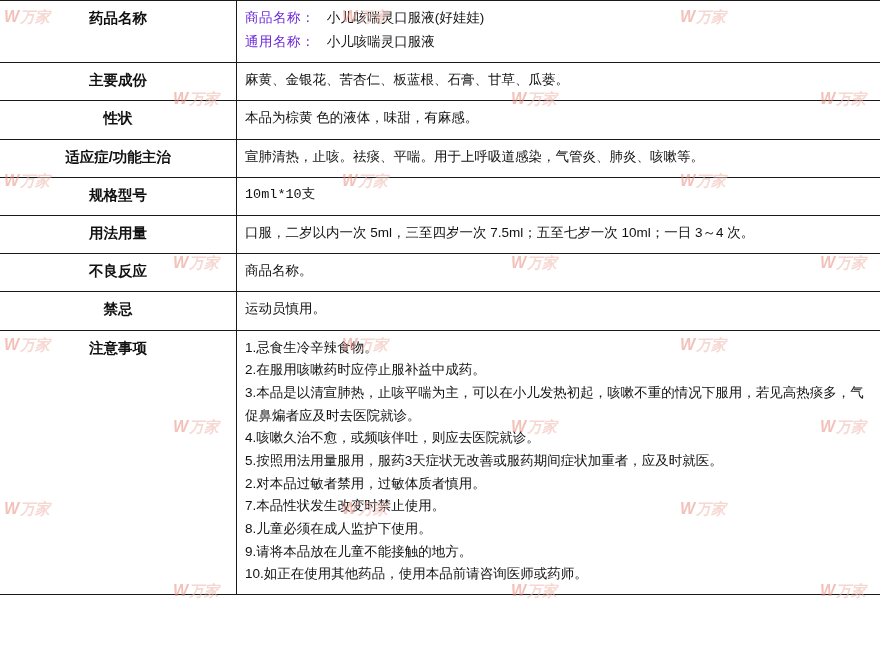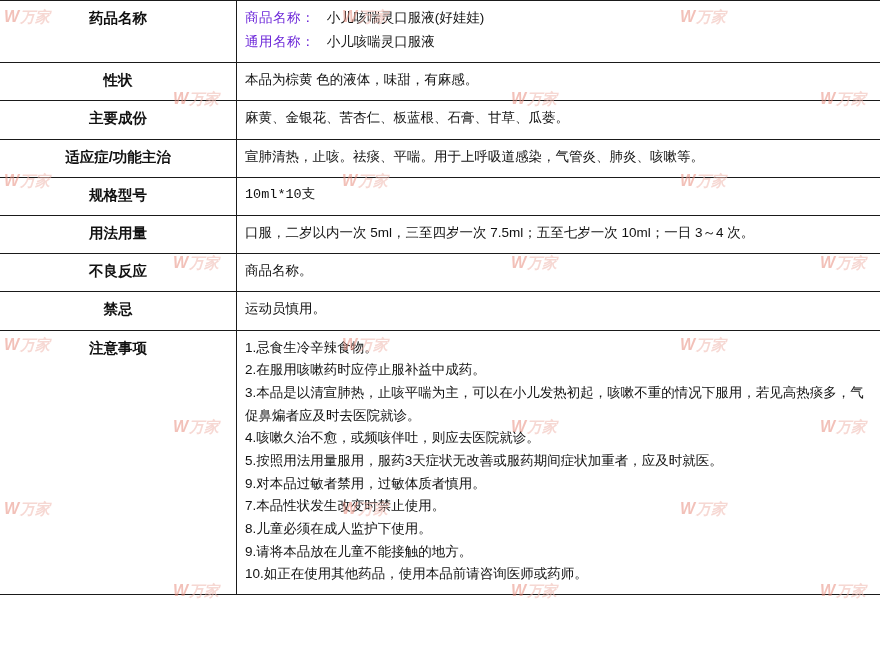--- a/index.html
+++ b/index.html
@@ -145,27 +145,27 @@
           <span class="v">小儿咳喘灵口服液(好娃娃)</span>
         </span>
         <span class="kv">
           <span class="k">通用名称：</span>
           <span class="v">小儿咳喘灵口服液</span>
         </span>
       </td>
     </tr>
 
     <tr>
+      <td class="label">主要成份</td>
+      <td class="value">麻黄、金银花、苦杏仁、板蓝根、石膏、甘草、瓜蒌。</td>
+    </tr>
+
+    <tr>
       <td class="label">性状</td>
       <td class="value">本品为棕黄 色的液体，味甜，有麻感。</td>
-    </tr>
-
-    <tr>
-      <td class="label">主要成份</td>
-      <td class="value">麻黄、金银花、苦杏仁、板蓝根、石膏、甘草、瓜蒌。</td>
     </tr>
 
     <tr>
       <td class="label" style="width:220px;">适应症/功能主治</td>
       <td class="value">宣肺清热，止咳。祛痰、平喘。用于上呼吸道感染，气管炎、肺炎、咳嗽等。</td>
     </tr>
 
     <tr>
       <td class="label">规格型号</td>
       <td class="value mono">10ml*10支</td>
@@ -188,21 +188,21 @@
 
     <tr>
       <td class="label">注意事项</td>
       <td class="value">
         <ol class="notes">
           <li>1.忌食生冷辛辣食物。</li>
           <li>2.在服用咳嗽药时应停止服补益中成药。</li>
           <li>3.本品是以清宣肺热，止咳平喘为主，可以在小儿发热初起，咳嗽不重的情况下服用，若见高热痰多，气促鼻煸者应及时去医院就诊。</li>
           <li>4.咳嗽久治不愈，或频咳伴吐，则应去医院就诊。</li>
           <li>5.按照用法用量服用，服药3天症状无改善或服药期间症状加重者，应及时就医。</li>
-          <li>9.对本品过敏者禁用，过敏体质者慎用。</li>
+          <li>2.对本品过敏者禁用，过敏体质者慎用。</li>
           <li>7.本品性状发生改变时禁止使用。</li>
           <li>8.儿童必须在成人监护下使用。</li>
           <li>9.请将本品放在儿童不能接触的地方。</li>
           <li>10.如正在使用其他药品，使用本品前请咨询医师或药师。</li>
         </ol>
       </td>
     </tr>
 
   </tbody>
 </table>

